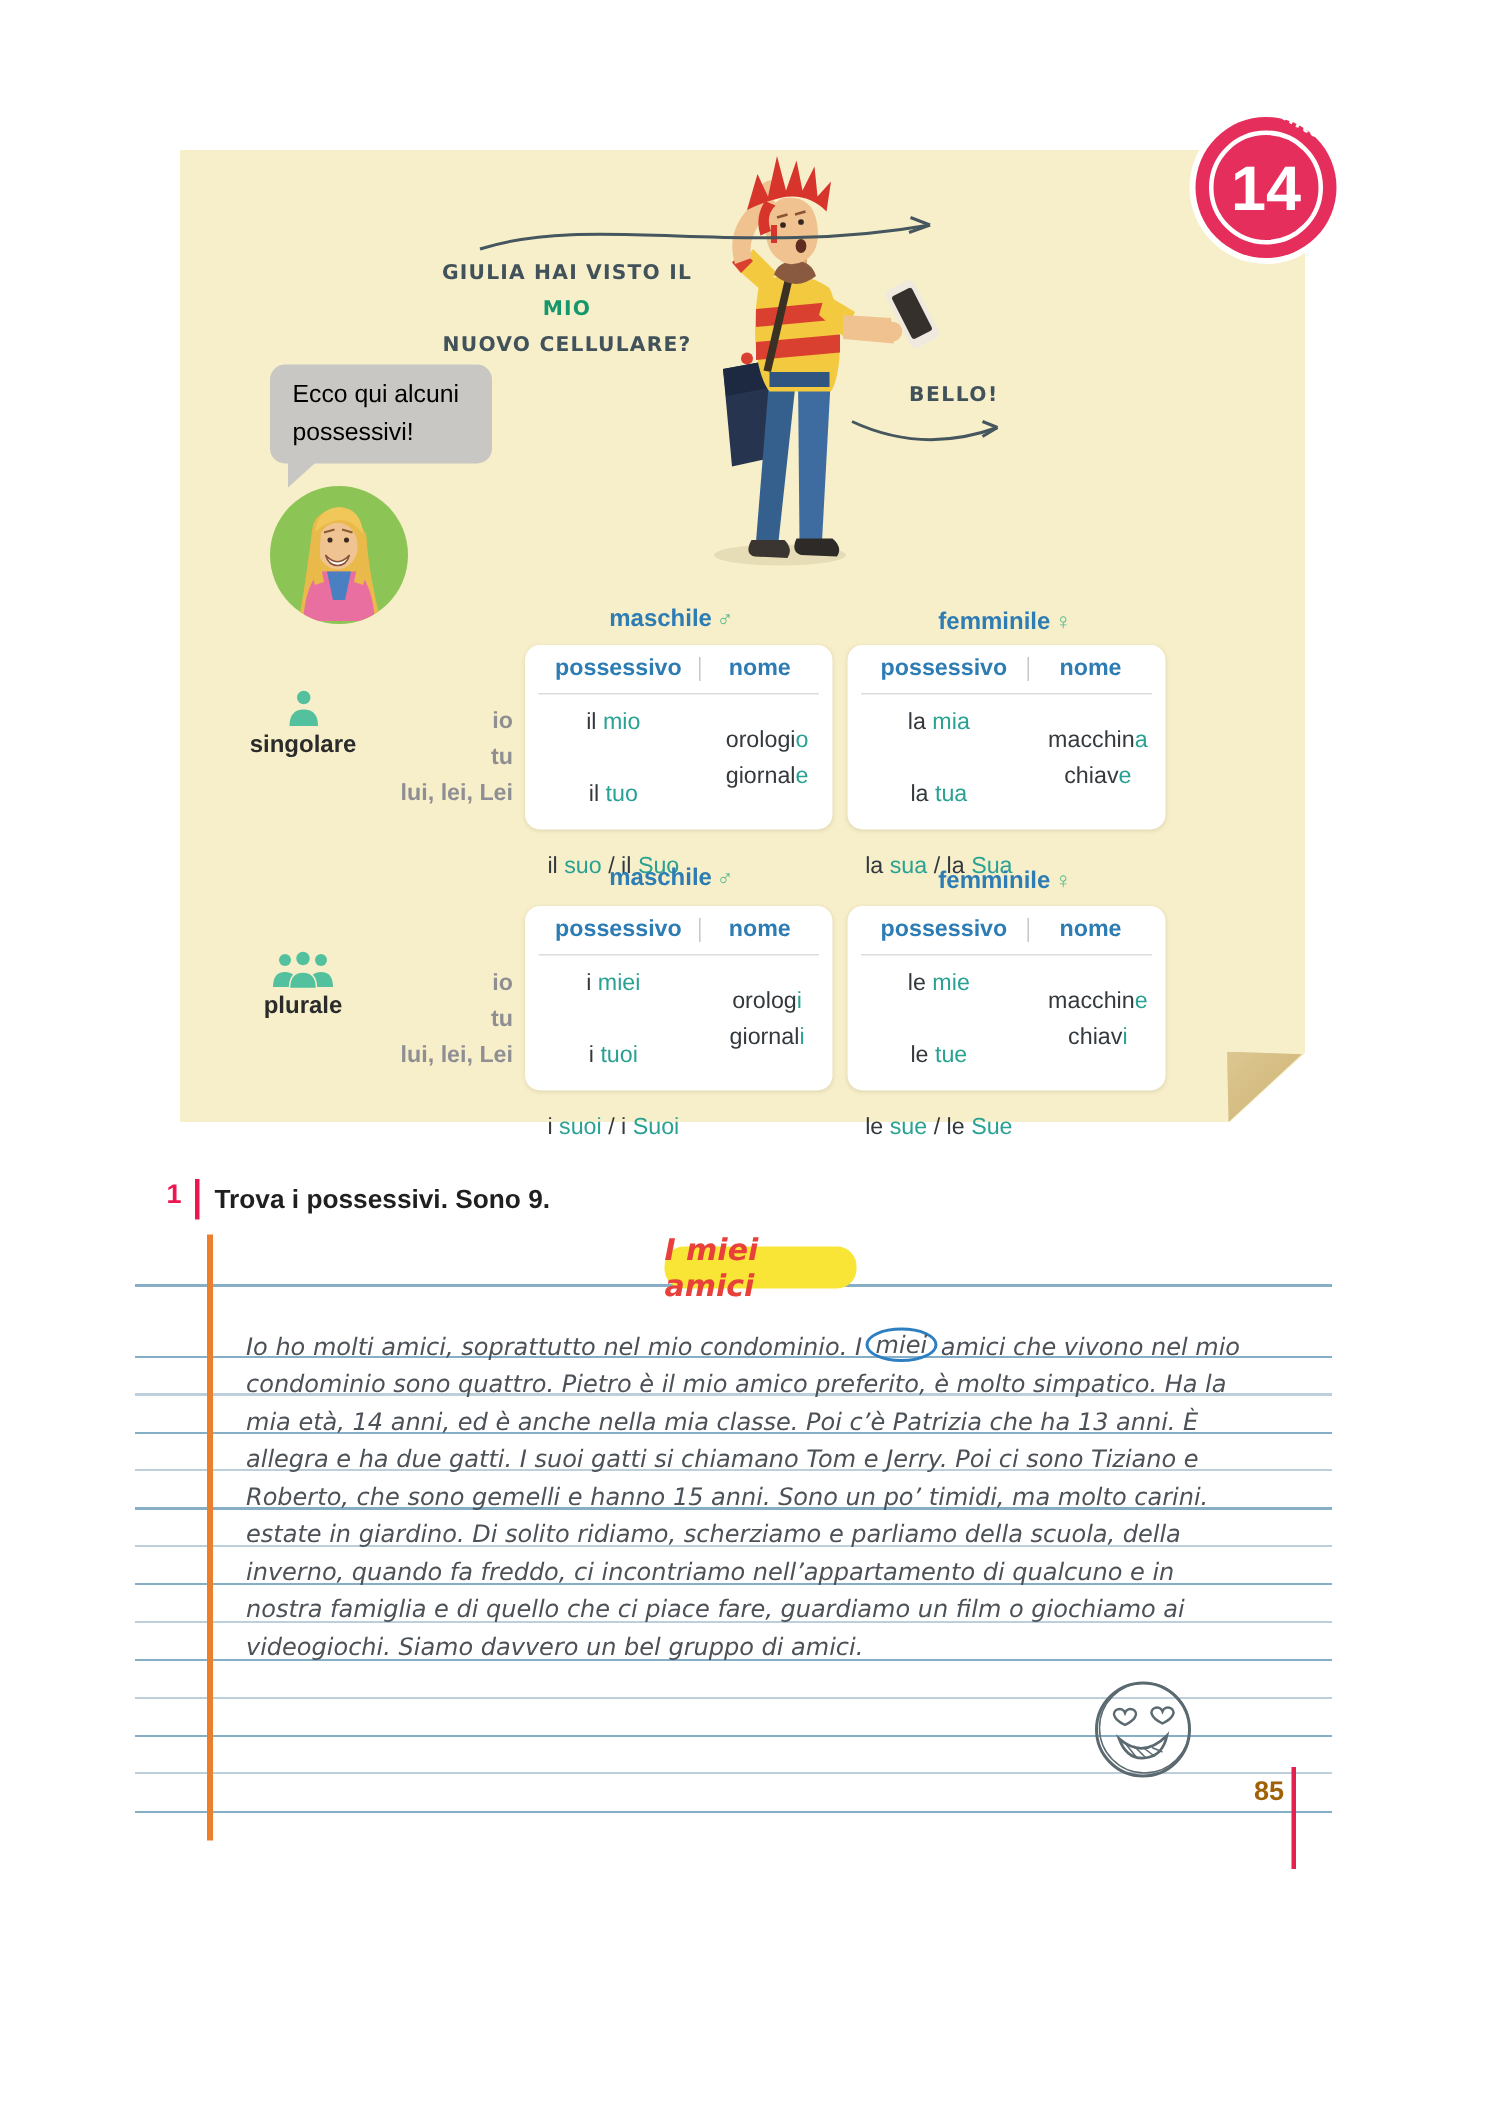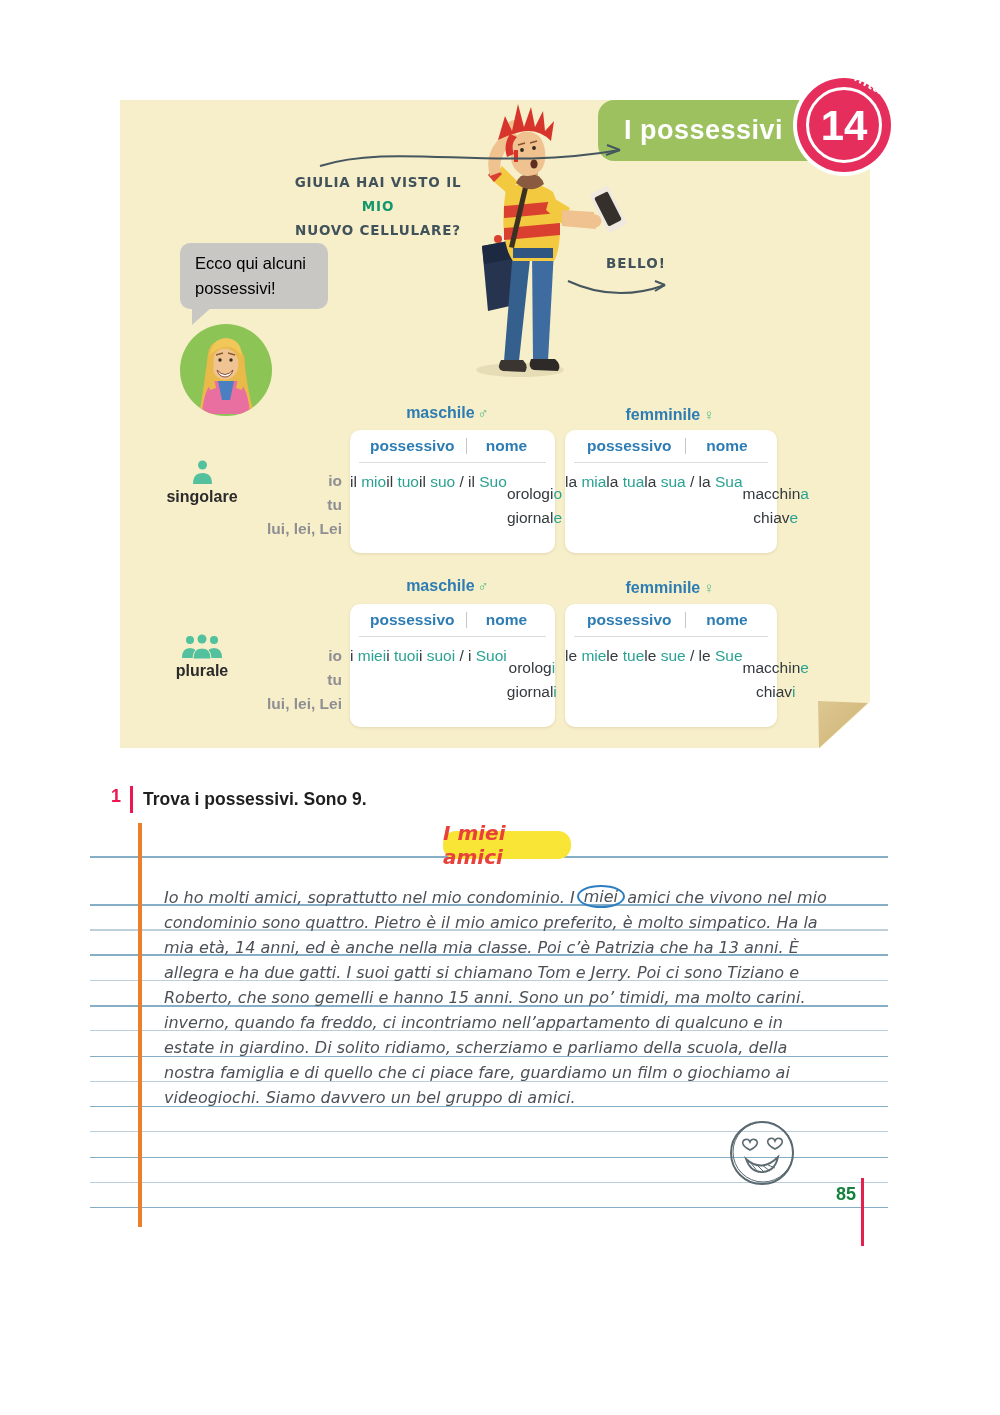--- a/index.html
+++ b/index.html
@@ -44,21 +44,21 @@
   
   .ghead{position:absolute;font-weight:bold;font-size:16px;color:#2d7cb4;text-align:center;}
   .gsym{color:#56bb8b;font-weight:bold;font-size:15px;margin-left:3px;}
   .gbox{position:absolute;height:123px;background:#ffffff;border-radius:10px;
         box-shadow:0 1px 3px rgba(120,110,60,.18);box-sizing:border-box;}
   .gbox-head{height:32px;margin:0 9px;display:flex;align-items:center;border-bottom:1.5px solid #dcdcdc;}
   .gbox-head .colhead{font-weight:bold;font-size:15.5px;color:#2d7cb4;text-align:center;}
   .gbox-head .c1{flex:1.35;} .gbox-head .c2{flex:1;}
   .vdiv{width:1.5px;height:16px;background:#c6c6c6;}
   .gbox-body{display:flex;padding-top:7px;}
-  .poss-col{flex:1.35;display:flex;flex-direction:row;}
+  .poss-col{flex:1.35;display:flex;flex-direction:column;align-items:center;gap:24px;}
   .nome-col{flex:1;display:flex;flex-direction:column;align-items:center;padding-top:12px;}
   .cell{height:24px;line-height:24px;font-size:15.5px;white-space:nowrap;}
   .seg-d{color:#33393d;} .seg-t{color:#2aa293;}
   .pronouns{position:absolute;width:117px;text-align:right;color:#8f8f93;font-weight:bold;
             font-size:15.5px;}
   .pronouns div{height:24px;line-height:24px;}
   .sec-label{position:absolute;width:90px;text-align:center;font-weight:bold;font-size:16px;color:#2b2b2b;}
   .sec-icon{position:absolute;}
 
   
@@ -78,37 +78,34 @@
                display:flex;align-items:center;justify-content:center;border-radius:13px;}
   .essay-title span{color:#e8403a;font-size:20px;font-style:italic;font-weight:bold;
                     font-family:"DejaVu Sans", sans-serif;}
   .essay{position:absolute;left:164px;top:885px;width:700px;color:#4b5157;font-size:16px;
          font-style:italic;font-family:"DejaVu Sans", sans-serif;}
   .essay-line{height:25px;line-height:25px;white-space:nowrap;}
   .circled{display:inline-block;border:2px solid #2d7fc1;border-radius:50%;padding:0 5px;
            margin:0 -3px;line-height:19px;transform:translateY(-1px);}
 
   
-  .pagenum{position:absolute;left:818px;top:1184px;width:38px;text-align:right;color:#15803d;
+  .pagenum{position:absolute;left:818px;top:1184px;width:38px;text-align:right;color:#a16207;
            font-weight:bold;font-size:18px;}
   .page-bar{position:absolute;left:861px;top:1178px;width:2.5px;height:68px;background:#e4204f;}
 
   svg{display:block;}
 </style>
 </head>
 <body>
 
 <div id="page">
 
   <div class="panel"></div>
   <div class="fold"></div>
 
-  <div class="titlebox">
-    <span>I possessivi</span>
-  </div>
   <div class="badge">
     <div class="outer"></div>
     <div class="disc"></div>
     <div class="ring"></div>
     <div class="num">14</div>
     <div class="unita">Unità</div>
   </div>
 
   <svg style="position:absolute;left:468px;top:98px;" width="172" height="292" viewBox="0 0 172 292">
     <ellipse cx="52" cy="272" rx="44" ry="7" fill="#e6ddb6"></ellipse>
@@ -322,22 +319,22 @@
 
   <div class="essay">
     <div class="essay-line">
       <span>Io ho molti amici, soprattutto nel mio condominio. I </span><span class="circled">miei</span><span> amici che vivono nel mio</span>
     </div>
     <div>
         <div class="essay-line">condominio sono quattro. Pietro è il mio amico preferito, è molto simpatico. Ha la</div>
         <div class="essay-line">mia età, 14 anni, ed è anche nella mia classe. Poi c’è Patrizia che ha 13 anni. È</div>
         <div class="essay-line">allegra e ha due gatti. I suoi gatti si chiamano Tom e Jerry. Poi ci sono Tiziano e</div>
         <div class="essay-line">Roberto, che sono gemelli e hanno 15 anni. Sono un po’ timidi, ma molto carini.</div>
+        <div class="essay-line">estate in giardino. Di solito ridiamo, scherziamo e parliamo della scuola, della</div>
         <div class="essay-line">inverno, quando fa freddo, ci incontriamo nell’appartamento di qualcuno e in</div>
-        <div class="essay-line">estate in giardino. Di solito ridiamo, scherziamo e parliamo della scuola, della</div>
         <div class="essay-line">nostra famiglia e di quello che ci piace fare, guardiamo un film o giochiamo ai</div>
         <div class="essay-line">videogiochi. Siamo davvero un bel gruppo di amici.</div>
       </div>
   </div>
 
   <svg style="position:absolute;left:722px;top:1112px;" width="80" height="86" viewBox="0 0 80 86">
     <circle cx="40" cy="41" r="31" fill="none" stroke="#5b6a70" stroke-width="2"></circle>
     <circle cx="41" cy="40" r="30" fill="none" stroke="#5b6a70" stroke-width="1"></circle>
     <path d="M28,30 c-2,-5 -9,-2 -7,2 c1,3 7,6 7,6 c0,0 6,-3 7,-6 c2,-4 -5,-7 -7,-2 z" fill="none" stroke="#5b6a70" stroke-width="1.6"></path>
     <path d="M53,29 c-2,-5 -9,-2 -7,2 c1,3 7,6 7,6 c0,0 6,-3 7,-6 c2,-4 -5,-7 -7,-2 z" fill="none" stroke="#5b6a70" stroke-width="1.6"></path>

